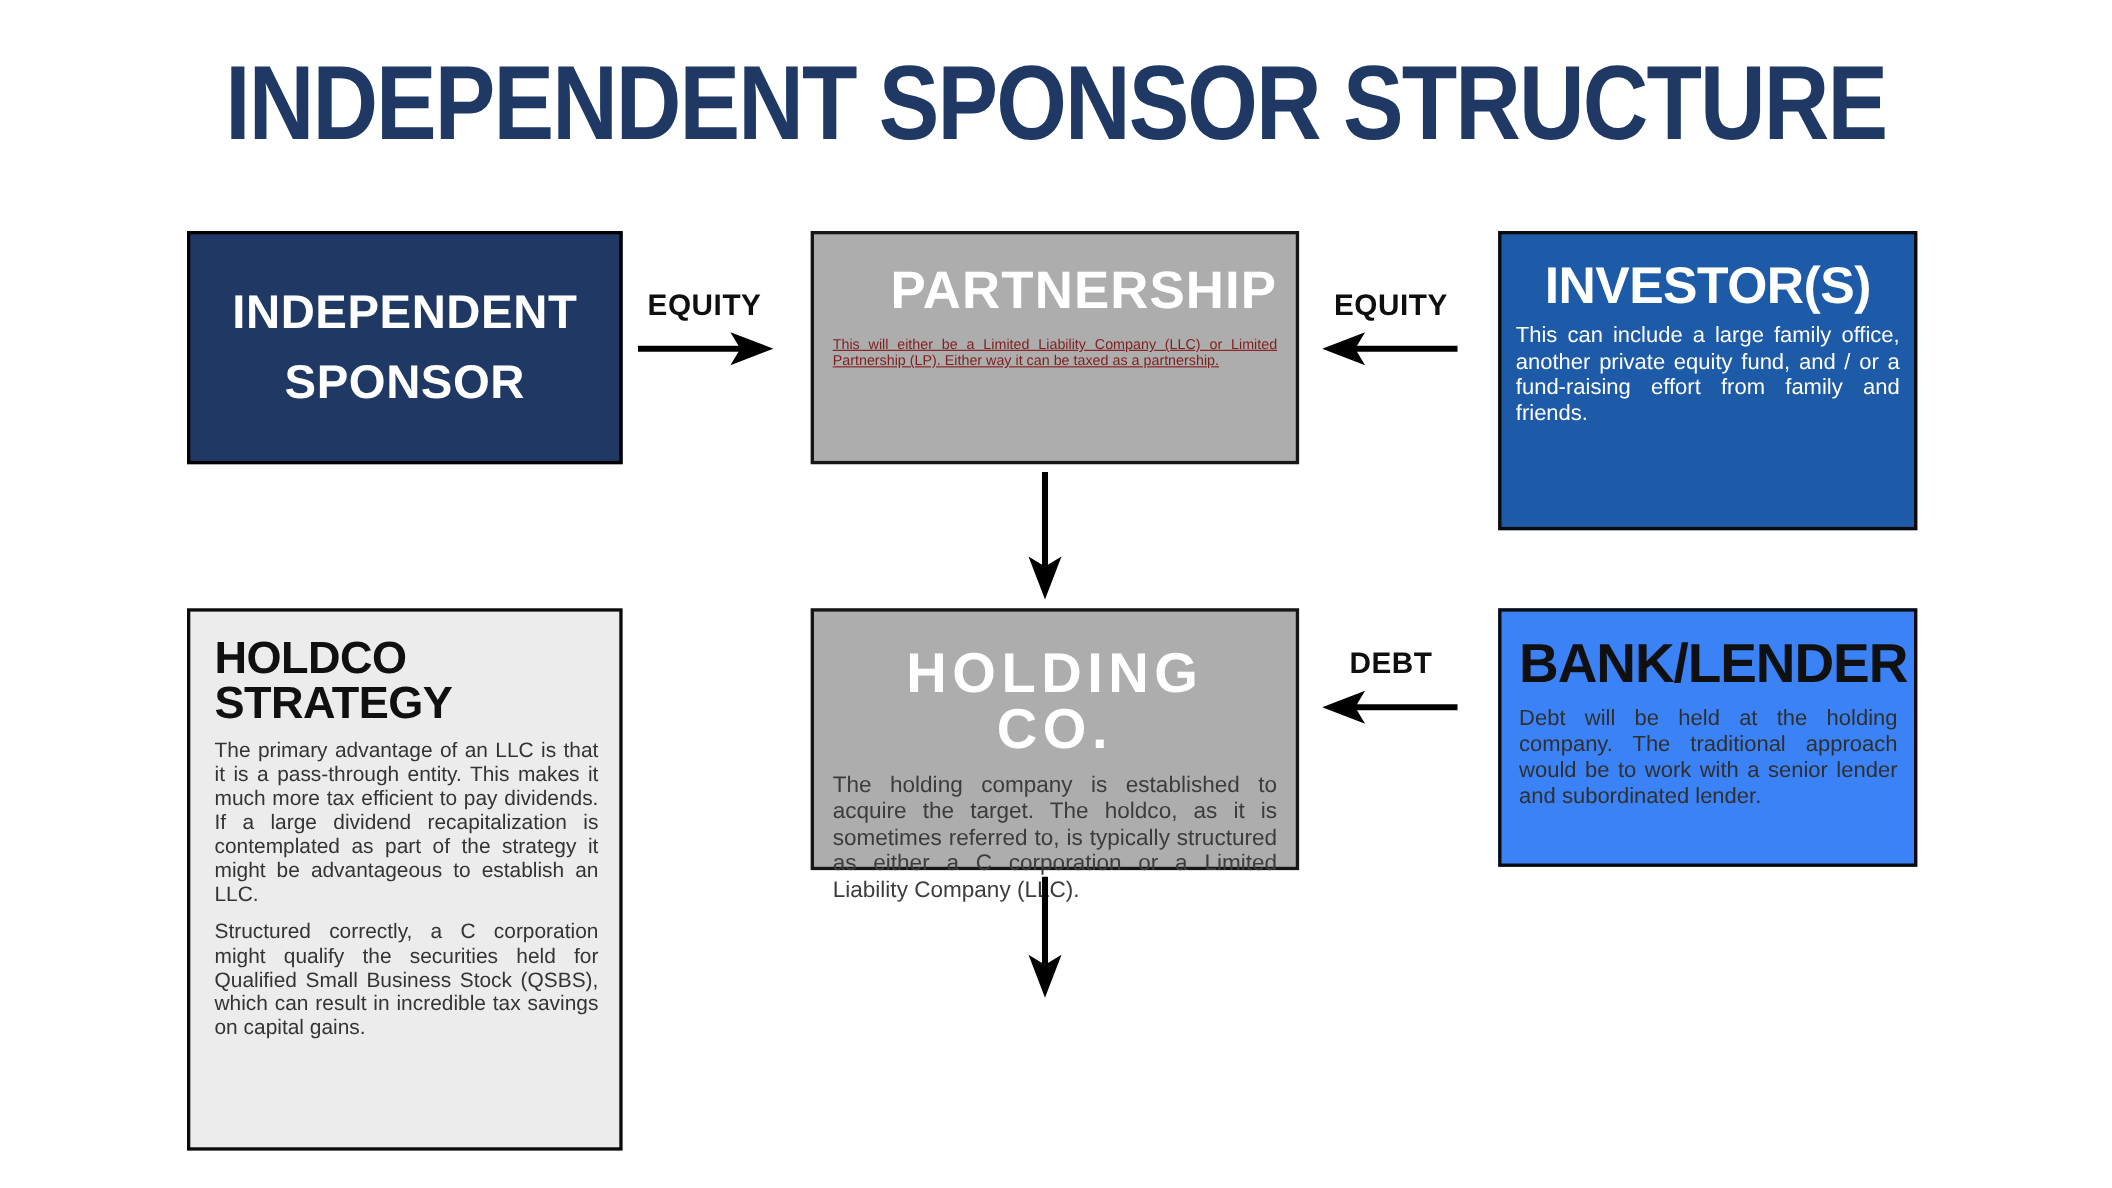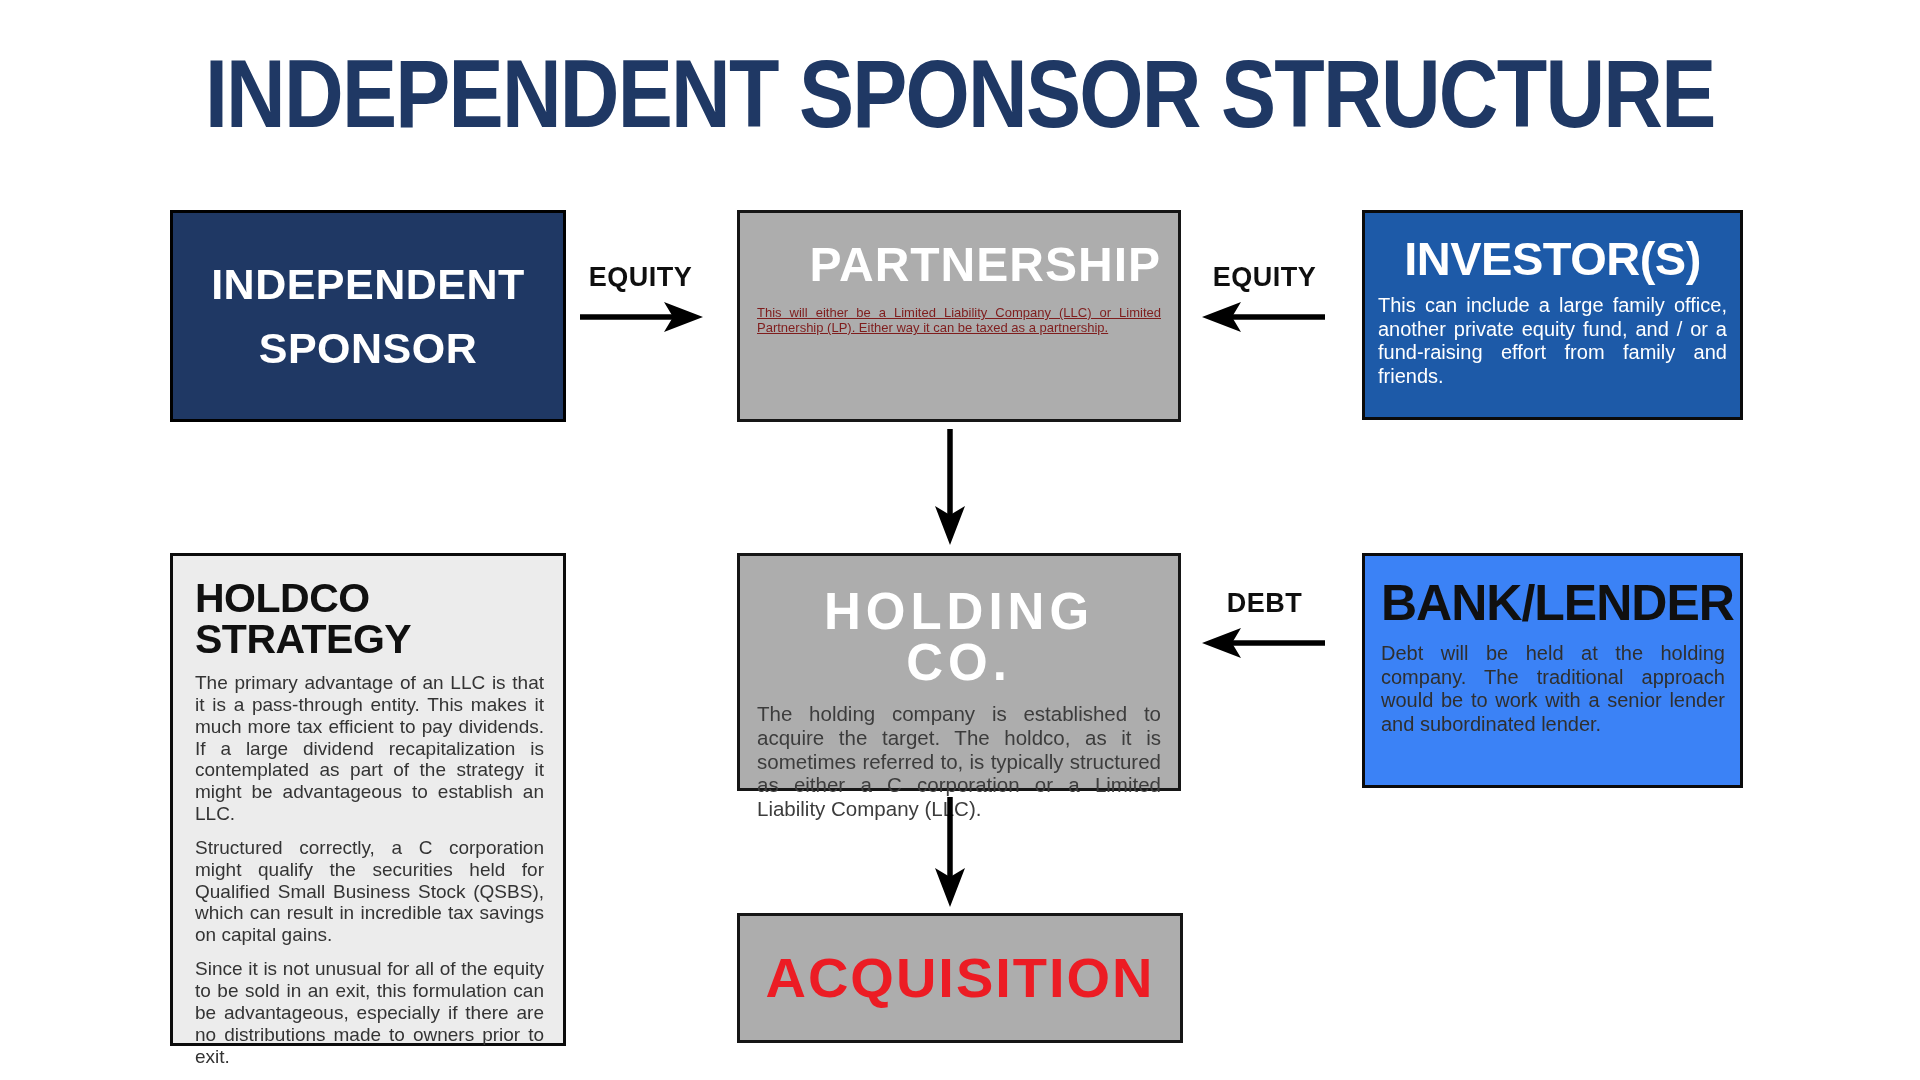--- a/index.html
+++ b/index.html
@@ -56,21 +56,21 @@
     color: #fff; font-weight: bold; font-size: 48px;
     text-align: right; letter-spacing: 1px; line-height: 1;
   }
   .gray-body {
     margin-top: 16px; color: #7f1d1d; font-size: 13px;
     line-height: 1.16; text-align: justify; text-decoration: underline;
   }
 
   
   .box-investors {
-    left: 1362px; top: 210px; width: 381px; height: 210px;
+    left: 1362px; top: 210px; width: 381px; height: 272px;
     background: #1D5AA8; border: 3px solid #0b0b0b;
     padding: 22px 13px 0 13px;
   }
   .box-investors .ttl {
     color: #fff; font-weight: bold; font-size: 47px;
     text-align: center; letter-spacing: -0.5px; line-height: 1;
   }
   .box-investors .bdy {
     margin-top: 12px; color: #ffffff; font-size: 20px;
     line-height: 1.18; text-align: justify;
@@ -189,36 +189,32 @@
 
   <div class="box box-investors">
     <div class="ttl">INVESTOR(S)</div>
     <div class="bdy">This can include a large family office, another private equity fund, and / or a fund-raising effort from family and friends.</div>
   </div>
 
   <div class="box box-holdco">
     <div class="ttl">HOLDCO STRATEGY</div>
     <p>The primary advantage of an LLC is that it is a pass-through entity. This makes it much more tax efficient to pay dividends. If a large dividend recapitalization is contemplated as part of the strategy it might be advantageous to establish an LLC.</p>
     <p>Structured correctly, a C corporation might qualify the securities held for Qualified Small Business Stock (QSBS), which can result in incredible tax savings on capital gains.</p>
-    <p>Since it is not unusual for all of the equity to be sold in an exit, this formulation can be advantageous, especially if there are no distributions made to owners prior to exit.</p>
   </div>
 
   <div class="box box-holding">
     <div class="ttl">HOLDING CO.</div>
     <div class="bdy">The holding company is established to acquire the target. The holdco, as it is sometimes referred to, is typically structured as either a C corporation or a Limited Liability Company (LLC).</div>
   </div>
 
   <div class="box box-bank">
     <div class="ttl">BANK/LENDER</div>
     <div class="bdy">Debt will be held at the holding company. The traditional approach would be to work with a senior lender and subordinated lender.</div>
   </div>
 
-  <div class="box box-acquisition">
-    <div class="ttl">ACQUISITION</div>
-  </div>
 
   <div class="arrow-label al-equity-left">EQUITY</div>
   <div class="arrow-label al-equity-right">EQUITY</div>
   <div class="arrow-label al-debt">DEBT</div>
 
   <svg class="arrow ar-equity-left" width="125" height="34" viewBox="0 0 125 34">
     <line x1="2" y1="17" x2="96" y2="17" stroke="#000" stroke-width="5.5"></line>
     <path d="M125 17 L86 2 L95 17 L86 32 Z" fill="#000"></path>
   </svg>
 

